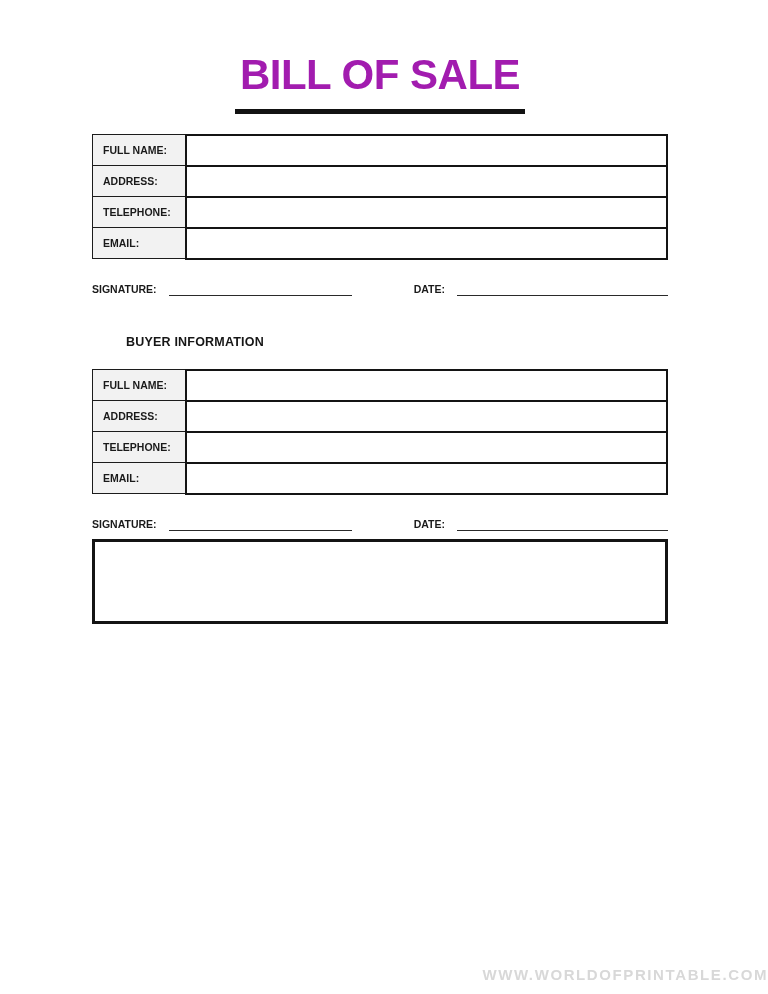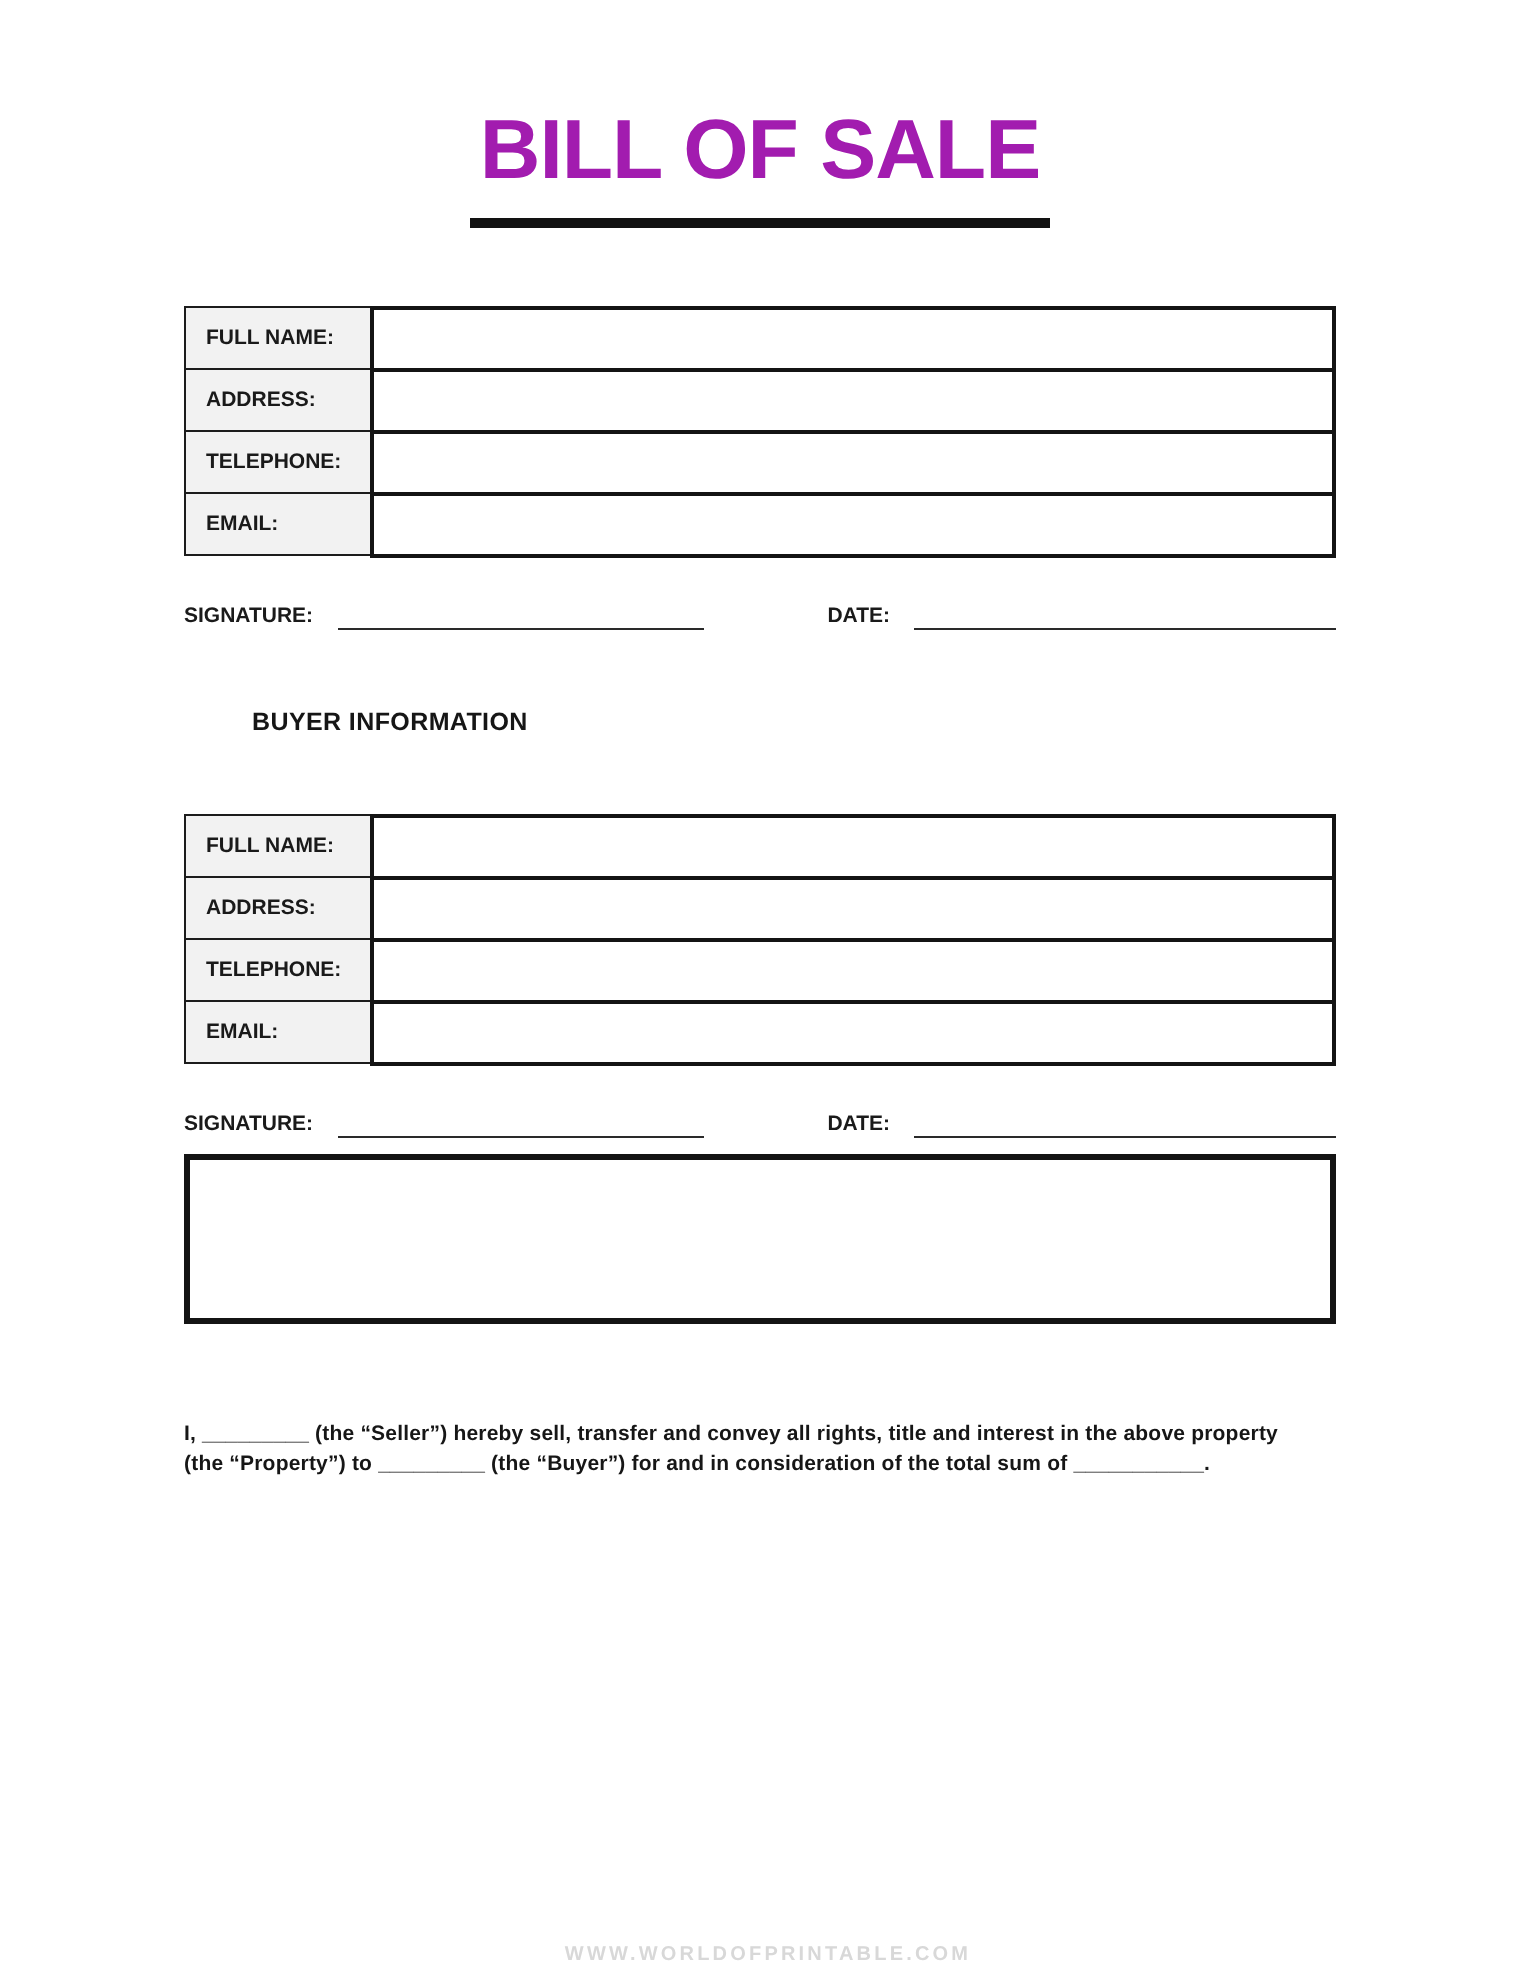--- a/index.html
+++ b/index.html
@@ -52,21 +52,21 @@
     margin: 0;
   }
   .seller-heading { margin-top: 66px; }
   .buyer-heading  { margin-top: 38px; padding-left: 34px; }
   .property-heading { margin-top: 32px; }
 
   
   table.info-table {
     width: 100%;
     border-collapse: collapse;
-    margin-top: 39px;
+    margin-top: 20px;
     table-layout: fixed;
   }
   table.info-table td.lbl {
     width: 78px;
     height: 29px;
     background: #f2f2f2;
     border: 1.5px solid #1c1c1c;
     font-size: 10.5px;
     font-weight: bold;
     padding: 0 4px 0 10px;
@@ -141,22 +141,22 @@
     color: #161616;
     letter-spacing: 0.1px;
   }
 
   
   .footer {
     position: absolute;
     left: 0;
     right: 0;
     bottom: 11px;
-    text-align: center;
-    font-size: 10px;
+    text-align: right;
+    font-size: 15px;
     font-weight: bold;
     letter-spacing: 1.6px;
     color: #d8d8d8;
   }
 </style>
 </head>
 <body>
 
 <div class="page">
 
@@ -243,17 +243,16 @@
       <div class="sigline signature"></div>
     </div>
     <div class="siggroup">
       <span class="siglabel">DATE:</span>
       <div class="sigline date"></div>
     </div>
   </div>
 
   <textarea class="desc-box" style=""></textarea>
 
-  <p class="declaration"><span>I, _________ (the “Seller”) hereby sell, transfer and convey all rights, title and interest in the above property</span><br><span>(the “Property”) to _________  (the “Buyer”) for and in consideration of the total sum of ___________.</span></p>
 
   <div class="footer">WWW.WORLDOFPRINTABLE.COM</div>
 
 </div>
 
 </body></html>

